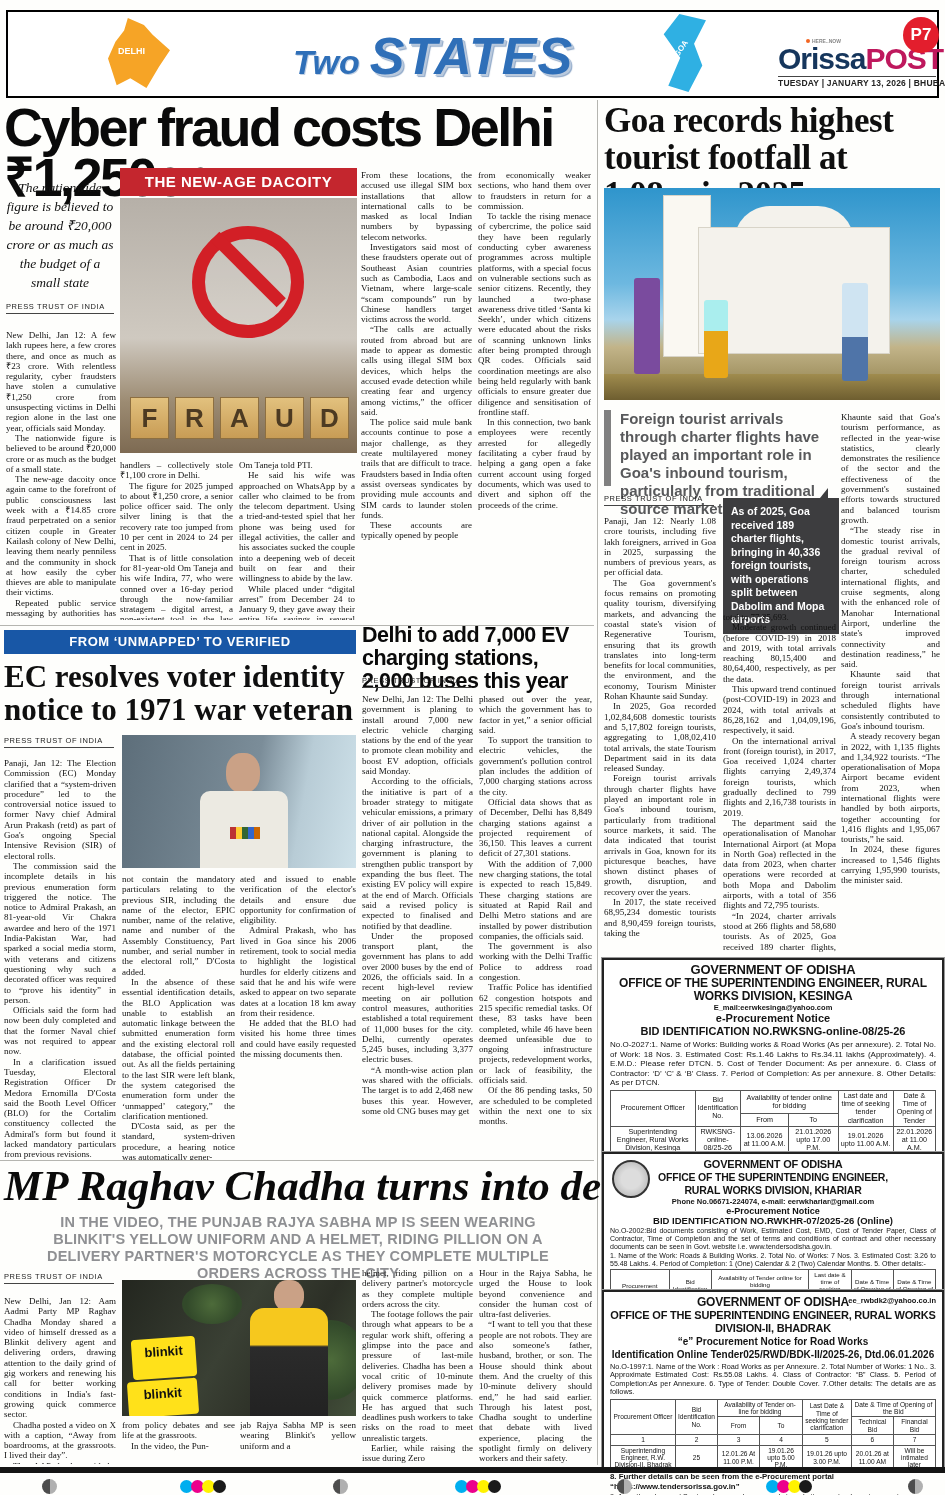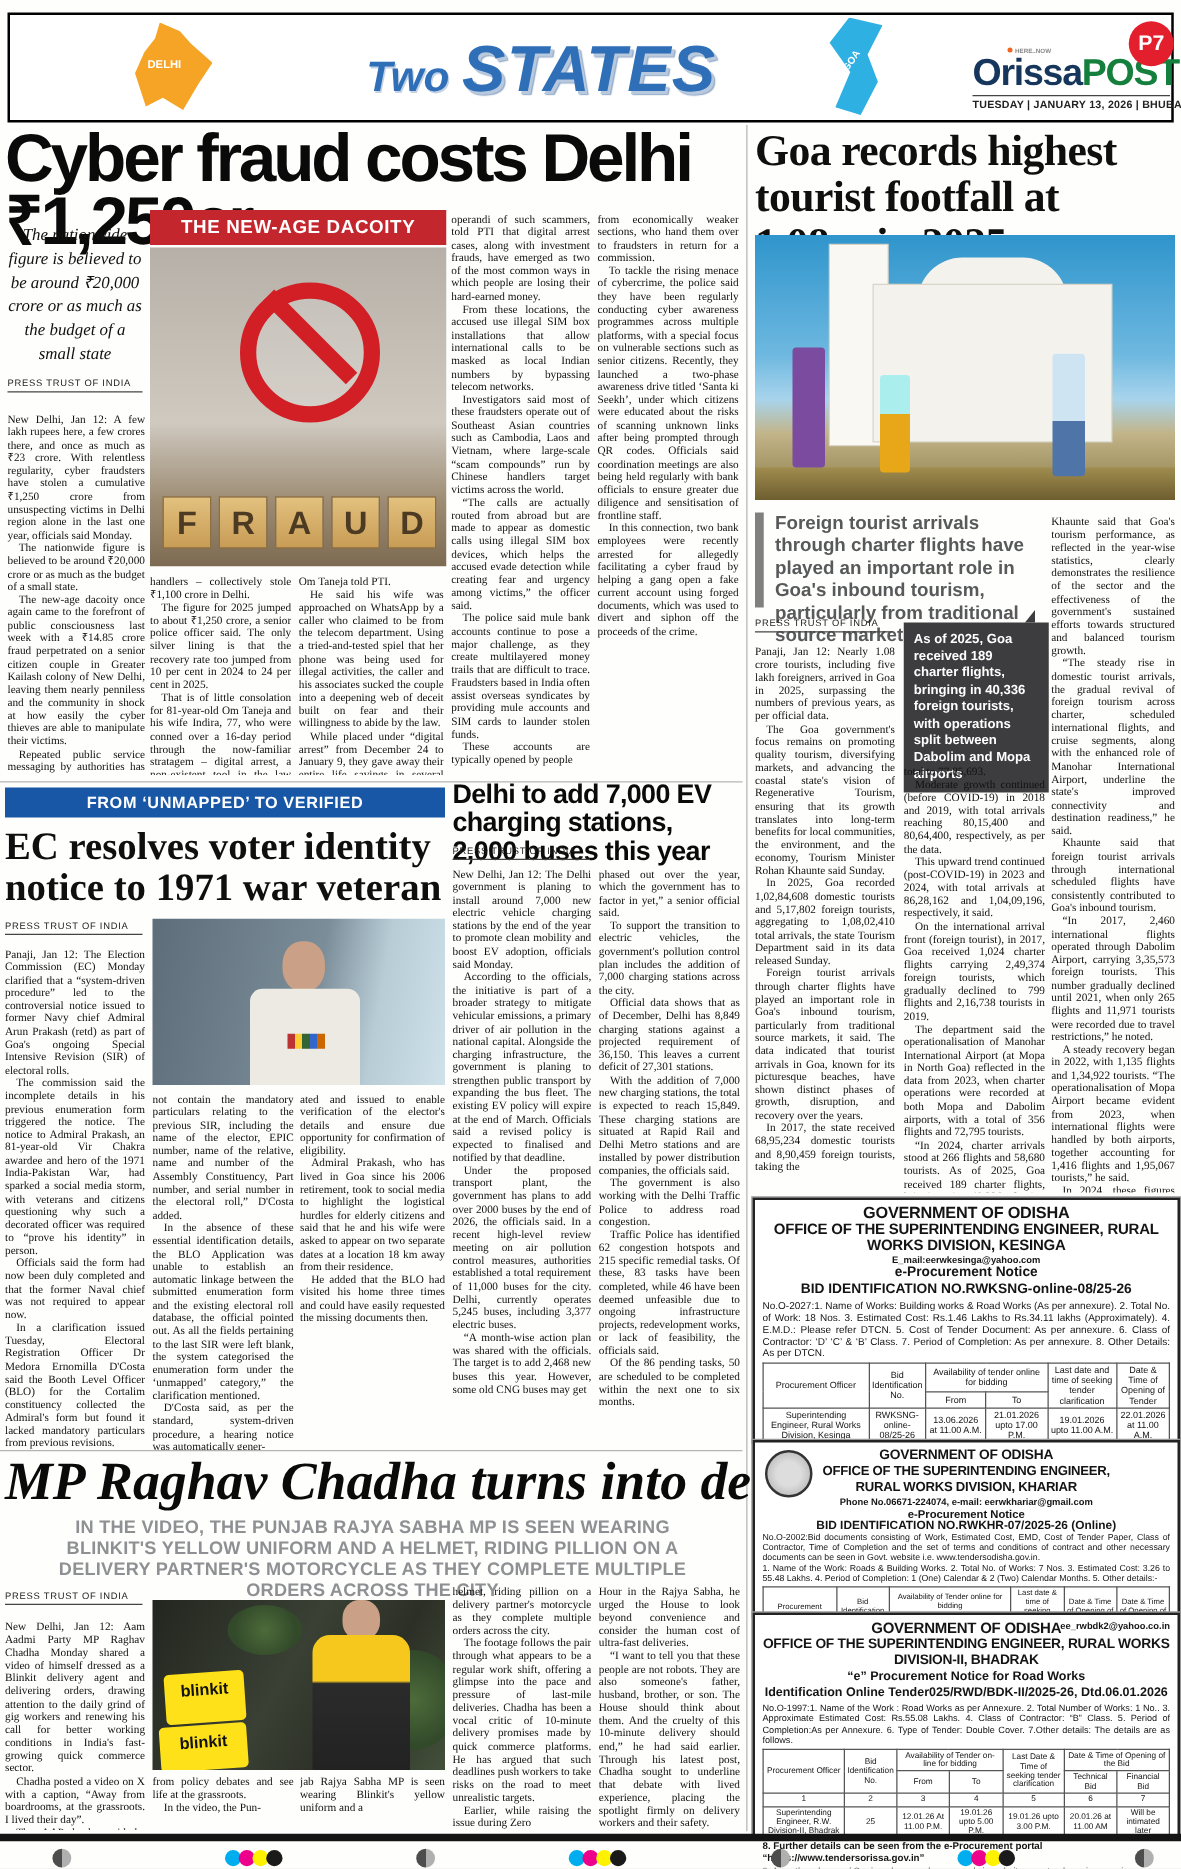--- a/index.html
+++ b/index.html
@@ -18,21 +18,21 @@
      transform:rotate(-55deg);}
   #twostates{left:215px;top:14px;width:420px;text-align:center;white-space:nowrap;}
   #twostates .two{font:italic 800 34px "Liberation Sans",sans-serif;color:#2f6fb8;margin-right:10px;
      text-shadow:1px 1px 0 #c4d2e4;}
   #twostates .states{font:italic 900 52px "Liberation Sans",sans-serif;color:#2f6fb8;letter-spacing:1px;
      text-shadow:2px 2px 0 #b9c9dd,3px 3px 1px #8fa8c8;}
   #logo-block{left:770px;top:26px;width:158px;text-align:center;}
   #logo-tagline{font:bold 5px "Liberation Sans",sans-serif;color:#888;text-align:left;padding-left:28px;}
   #logo-tagline .dot{display:inline-block;width:4px;height:4px;border-radius:50%;background:#f26522;margin-right:2px;}
   #brand{font:800 30px/30px "Liberation Sans",sans-serif;letter-spacing:-1px;white-space:nowrap;}
-  #brand .b1{color:#16365c;} #brand .b2{color:#15803d;margin-top:32px;}
+  #brand .b1{color:#16365c;} #brand .b2{color:#be185d;margin-top:32px;}
   #logo-rule{border-top:1px solid #444;margin:2px 0 1px;}
   #dateline{font:bold 8.5px "Liberation Sans",sans-serif;color:#222;letter-spacing:.2px;white-space:nowrap;}
   #p7-badge{left:895px;top:5px;width:36px;height:36px;border-radius:50%;background:#e31e2d;
      color:#fff;font:bold 17px/36px "Liberation Sans",sans-serif;text-align:center;}
   
   .h-cyber{font:900 54px/50px "Liberation Sans",sans-serif;letter-spacing:-2.5px;color:#0a0a0a;}
   .h-goa{font:bold 35px/37px "Liberation Serif",serif;letter-spacing:-.5px;color:#0f0f0f;}
   .h-ec{font:bold 31px/33px "Liberation Serif",serif;color:#0f0f0f;}
   .h-ev{font:bold 21.5px/23px "Liberation Sans",sans-serif;letter-spacing:-.5px;color:#0a0a0a;}
   .h-chadha{font:italic bold 43px/44px "Liberation Serif",serif;color:#0a0a0a;white-space:nowrap;}
@@ -163,21 +163,20 @@
       <p>handlers – collectively stole ₹1,100 crore in Delhi.</p>
       <p>The figure for 2025 jumped to about ₹1,250 crore, a senior police officer said. The only silver lining is that the recovery rate too jumped from 10 per cent in 2024 to 24 per cent in 2025.</p>
       <p>That is of little consolation for 81-year-old Om Taneja and his wife Indira, 77, who were conned over a 16-day period through the now-familiar stratagem – digital arrest, a non-existent tool in the law that the criminals have used with impunity over the last three to four years when the fraud was first started being observed.</p>
     </div>
   <div class="abs col" style="left:239px;top:460px;width:116px;height:160px;">
       <p>Om Taneja told PTI.</p>
       <p>He said his wife was approached on WhatsApp by a caller who claimed to be from the telecom department. Using a tried-and-tested spiel that her phone was being used for illegal activities, the caller and his associates sucked the couple into a deepening web of deceit built on fear and their willingness to abide by the law.</p>
       <p>While placed under “digital arrest” from December 24 to January 9, they gave away their entire life savings in several chunks of about ₹2 crore, drawn from their savings accounts and by liquidating their mutual funds.</p>
     </div>
   <div class="abs col" style="left:361px;top:170px;width:111px;height:450px;">
-      <p>operandi of such scammers, told PTI that digital arrest cases, along with investment frauds, have emerged as two of the most common ways in which people are losing their hard-earned money.</p>
       <p>From these locations, the accused use illegal SIM box installations that allow international calls to be masked as local Indian numbers by bypassing telecom networks.</p>
       <p>Investigators said most of these fraudsters operate out of Southeast Asian countries such as Cambodia, Laos and Vietnam, where large-scale “scam compounds” run by Chinese handlers target victims across the world.</p>
       <p>“The calls are actually routed from abroad but are made to appear as domestic calls using illegal SIM box devices, which helps the accused evade detection while creating fear and urgency among victims,” the officer said.</p>
       <p>The police said mule bank accounts continue to pose a major challenge, as they create multilayered money trails that are difficult to trace. Fraudsters based in India often assist overseas syndicates by providing mule accounts and SIM cards to launder stolen funds.</p>
       <p>These accounts are typically opened by people</p>
     </div>
   <div class="abs col" style="left:478px;top:170px;width:113px;height:450px;">
       <p>from economically weaker sections, who hand them over to fraudsters in return for a commission.</p>
       <p>To tackle the rising menace of cybercrime, the police said they have been regularly conducting cyber awareness programmes across multiple platforms, with a special focus on vulnerable sections such as senior citizens. Recently, they launched a two-phase awareness drive titled ‘Santa ki Seekh’, under which citizens were educated about the risks of scanning unknown links after being prompted through QR codes. Officials said coordination meetings are also being held regularly with bank officials to ensure greater due diligence and sensitisation of frontline staff.</p>
       <p>In this connection, two bank employees were recently arrested for allegedly facilitating a cyber fraud by helping a gang open a fake current account using forged documents, which was used to divert and siphon off the proceeds of the crime.</p>
@@ -213,21 +212,20 @@
       <p>Moderate growth continued (before COVID-19) in 2018 and 2019, with total arrivals reaching 80,15,400 and 80,64,400, respectively, as per the data.</p>
       <p>This upward trend continued (post-COVID-19) in 2023 and 2024, with total arrivals at 86,28,162 and 1,04,09,196, respectively, it said.</p>
       <p>On the international arrival front (foreign tourist), in 2017, Goa received 1,024 charter flights carrying 2,49,374 foreign tourists, which gradually declined to 799 flights and 2,16,738 tourists in 2019.</p>
       <p>The department said the operationalisation of Manohar International Airport (at Mopa in North Goa) reflected in the data from 2023, when charter operations were recorded at both Mopa and Dabolim airports, with a total of 356 flights and 72,795 tourists.</p>
       <p>“In 2024, charter arrivals stood at 266 flights and 58,680 tourists. As of 2025, Goa received 189 charter flights, bringing in 40,336 foreign tourists, with operations split between Dabolim and Mopa airports,” it said.</p>
     </div>
   <div class="abs col" style="left:841px;top:412px;width:99px;height:542px;">
       <p>Khaunte said that Goa's tourism performance, as reflected in the year-wise statistics, clearly demonstrates the resilience of the sector and the effectiveness of the government's sustained efforts towards structured and balanced tourism growth.</p>
       <p>“The steady rise in domestic tourist arrivals, the gradual revival of foreign tourism across charter, scheduled international flights, and cruise segments, along with the enhanced role of Manohar International Airport, underline the state's improved connectivity and destination readiness,” he said.</p>
       <p>Khaunte said that foreign tourist arrivals through international scheduled flights have consistently contributed to Goa's inbound tourism.</p>
-      <p>“In 2017, 2,460 international flights operated through Dabolim Airport, carrying 3,35,573 foreign tourists. This number gradually declined until 2021, when only 265 flights and 11,971 tourists were recorded due to travel restrictions,” he noted.</p>
       <p>A steady recovery began in 2022, with 1,135 flights and 1,34,922 tourists. “The operationalisation of Mopa Airport became evident from 2023, when international flights were handled by both airports, together accounting for 1,416 flights and 1,95,067 tourists,” he said.</p>
       <p>In 2024, these figures increased to 1,546 flights carrying 1,95,990 tourists, the minister said.</p>
     </div>
 
   <div class="abs kicker" style="left:4px;top:630px;width:352px;height:24px;">FROM ‘UNMAPPED’ TO VERIFIED</div>
   <div class="abs h-ec" style="left:4px;top:660px;width:352px;">EC resolves voter identity notice to 1971 war veteran</div>
   <div class="abs byline" style="left:4px;top:736px;width:110px;">PRESS TRUST OF INDIA</div>
   <div class="abs photo" id="ec-photo" style="left:122px;top:735px;width:234px;height:133px;">
     <div id="ec-head"></div>
     <div id="ec-shirt"></div>

